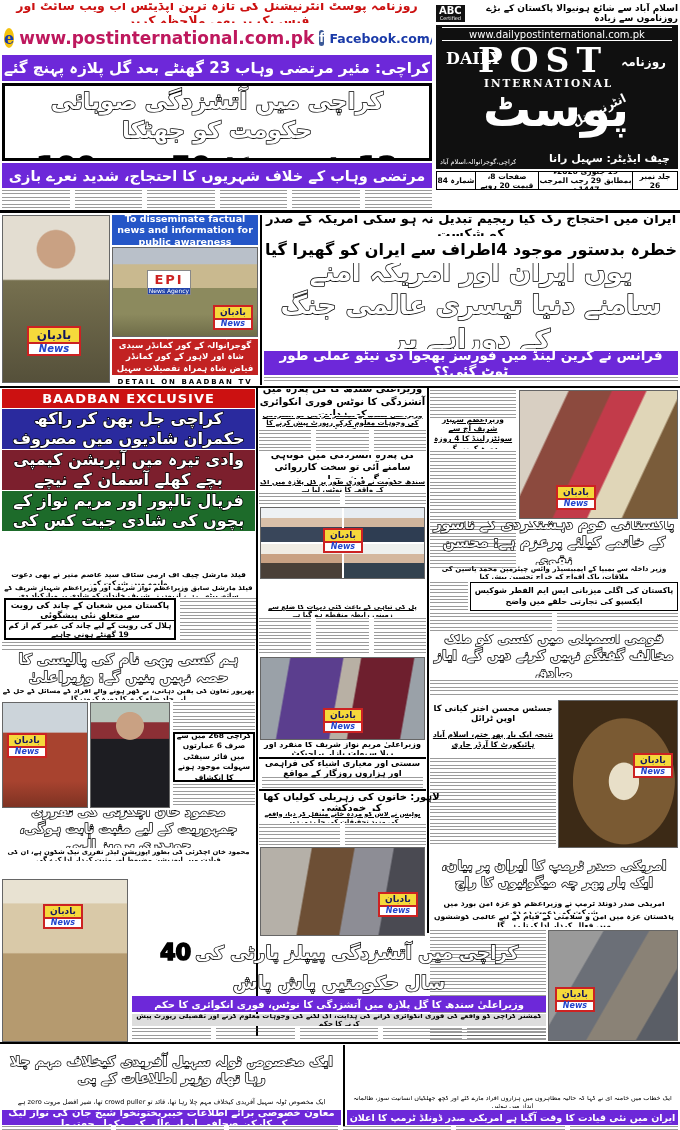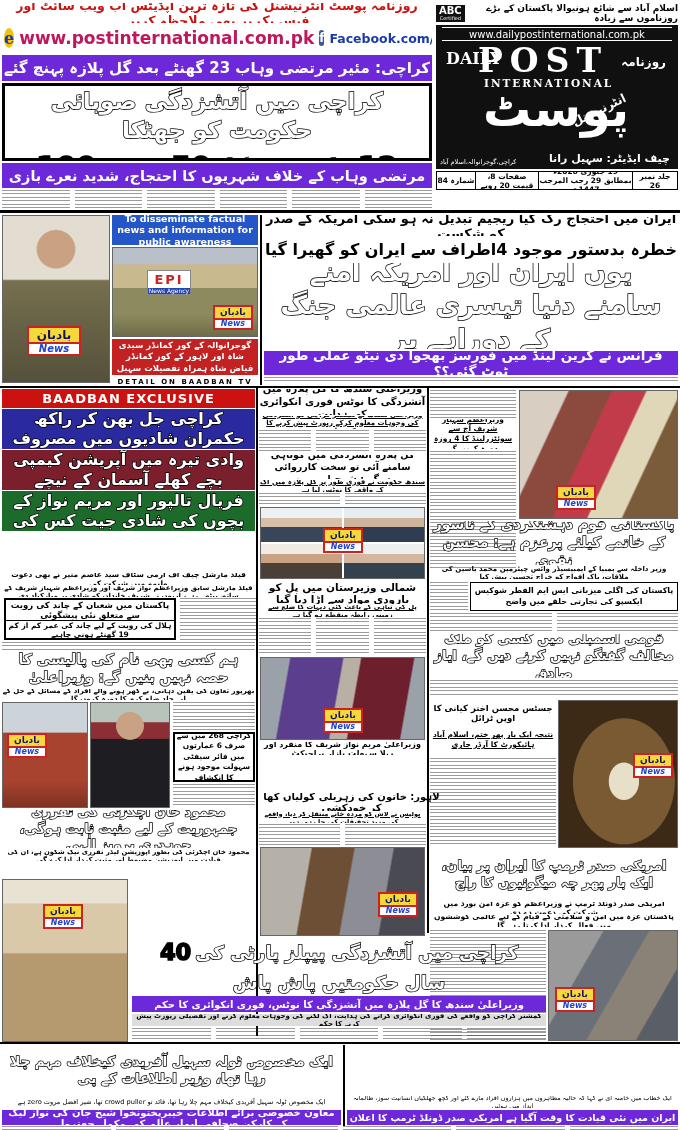--- a/index.html
+++ b/index.html
@@ -210,21 +210,20 @@
   </div>
   <div class="ab ph" style="left:90px;top:702px;width:80px;height:106px;background:radial-gradient(circle at 50% 22%,#c9a183 0 15%,transparent 16%),linear-gradient(180deg,#b8c4bb 0 18%,#8c2f35 19% 34%,#1d1d22 35%)"></div>
   <div class="ab mtw" style="left:173px;top:702px;width:82px;height:28px">
       <div class="mt"></div>
     </div>
   <div class="ab rtl c b box2" style="left:173px;top:732px;width:82px;height:50px;font-size:7.5px;line-height:1.4;padding:1px">کراچی 268 میں سے صرف 6 عمارتوں میں فائر سیفٹی سہولت موجود ہونے کا انکشاف</div>
   <div class="ab mtw" style="left:173px;top:784px;width:82px;height:22px">
       <div class="mt"></div>
     </div>
 
-  <div class="ab rtl c b" style="left:259px;top:582px;width:167px;height:22px;font-size:10.5px">شمالی وزیرستان میں پل کو بارودی مواد سے اڑا دیا گیا</div>
   <div class="ab rtl c b ul" style="left:259px;top:605px;width:167px;height:12px;font-size:6.8px">پل کی تباہی کے باعث کئی دیہات کا ضلع سے زمینی رابطہ منقطع ہو گیا ہے</div>
   <div class="ab mtw" style="left:259px;top:618px;width:167px;height:37px">
     <div class="cols">
         <i class="mt"></i>
         <i class="mt"></i>
         <i class="mt"></i>
       </div>
   </div>
   <div class="ab ph" style="left:260px;top:657px;width:165px;height:83px;background:linear-gradient(100deg,#9aa1a8 0 16%,#5b3e8e 17% 46%,#b8b0a4 47% 56%,#6e1f2e 57% 86%,#9aa1a8 87%)">
     <div class="blogo sm" style="left:62px;bottom:6px">
@@ -264,20 +263,26 @@
 
   <div class="ab rtl outl c" style="left:2px;top:810px;width:253px;height:38px;font-size:13px">محمود خان اچکزئی کی تقرری جمہوریت کے لیے مثبت ثابت ہوگی، چوہدری پرویز الٰہی</div>
   <div class="ab rtl c b" style="left:2px;top:850px;width:253px;height:11px;font-size:6.8px">محمود خان اچکزئی کی بطور اپوزیشن لیڈر تقرری نیک شگون ہے، ان کی قیادت میں اپوزیشن مضبوط اور مثبت کردار ادا کرے گی</div>
   <div class="ab ph" style="left:2px;top:879px;width:126px;height:163px;background:linear-gradient(180deg,#e8e2d2 0 14%,#d9c9a8 15% 45%,#b59a6f 46%)">
     <div class="blogo sm" style="left:40px;top:24px">
       <div class="bt rtl">بادبان</div>
       <div class="bn">News</div>
     </div>
   </div>
 
+  <div class="ab" style="left:259px;top:757px;width:167px;height:34px;border-top:2px solid #000;border-bottom:2px solid #000">
+    <div class="rtl c b" style="height:18px;font-size:8.5px">سستی اور معیاری اشیاء کی فراہمی اور ہزاروں روزگار کے مواقع</div>
+    <div class="mtw" style="height:12px;margin:0 3px">
+        <div class="mt"></div>
+      </div>
+  </div>
   <div class="ab rtl c b" style="left:259px;top:793px;width:185px;height:18px;font-size:10px">لاہور: خاتون کی زہریلی گولیاں کھا کر خودکشی</div>
   <div class="ab rtl c b ul" style="left:259px;top:812px;width:167px;height:11px;font-size:6.6px">پولیس نے لاش کو مردہ خانے منتقل کر دیا، واقعے کی مزید تحقیقات کی جا رہی ہیں</div>
   <div class="ab mtw" style="left:259px;top:824px;width:167px;height:21px">
     <div class="cols">
         <i class="mt"></i>
         <i class="mt"></i>
       </div>
   </div>
   <div class="ab ph" style="left:260px;top:847px;width:165px;height:89px;background:linear-gradient(100deg,#b5b0a8 0 28%,#6d4f35 29% 52%,#8d8d95 53% 74%,#4a4a52 75%)">
     <div class="blogo sm" style="right:6px;bottom:18px">

